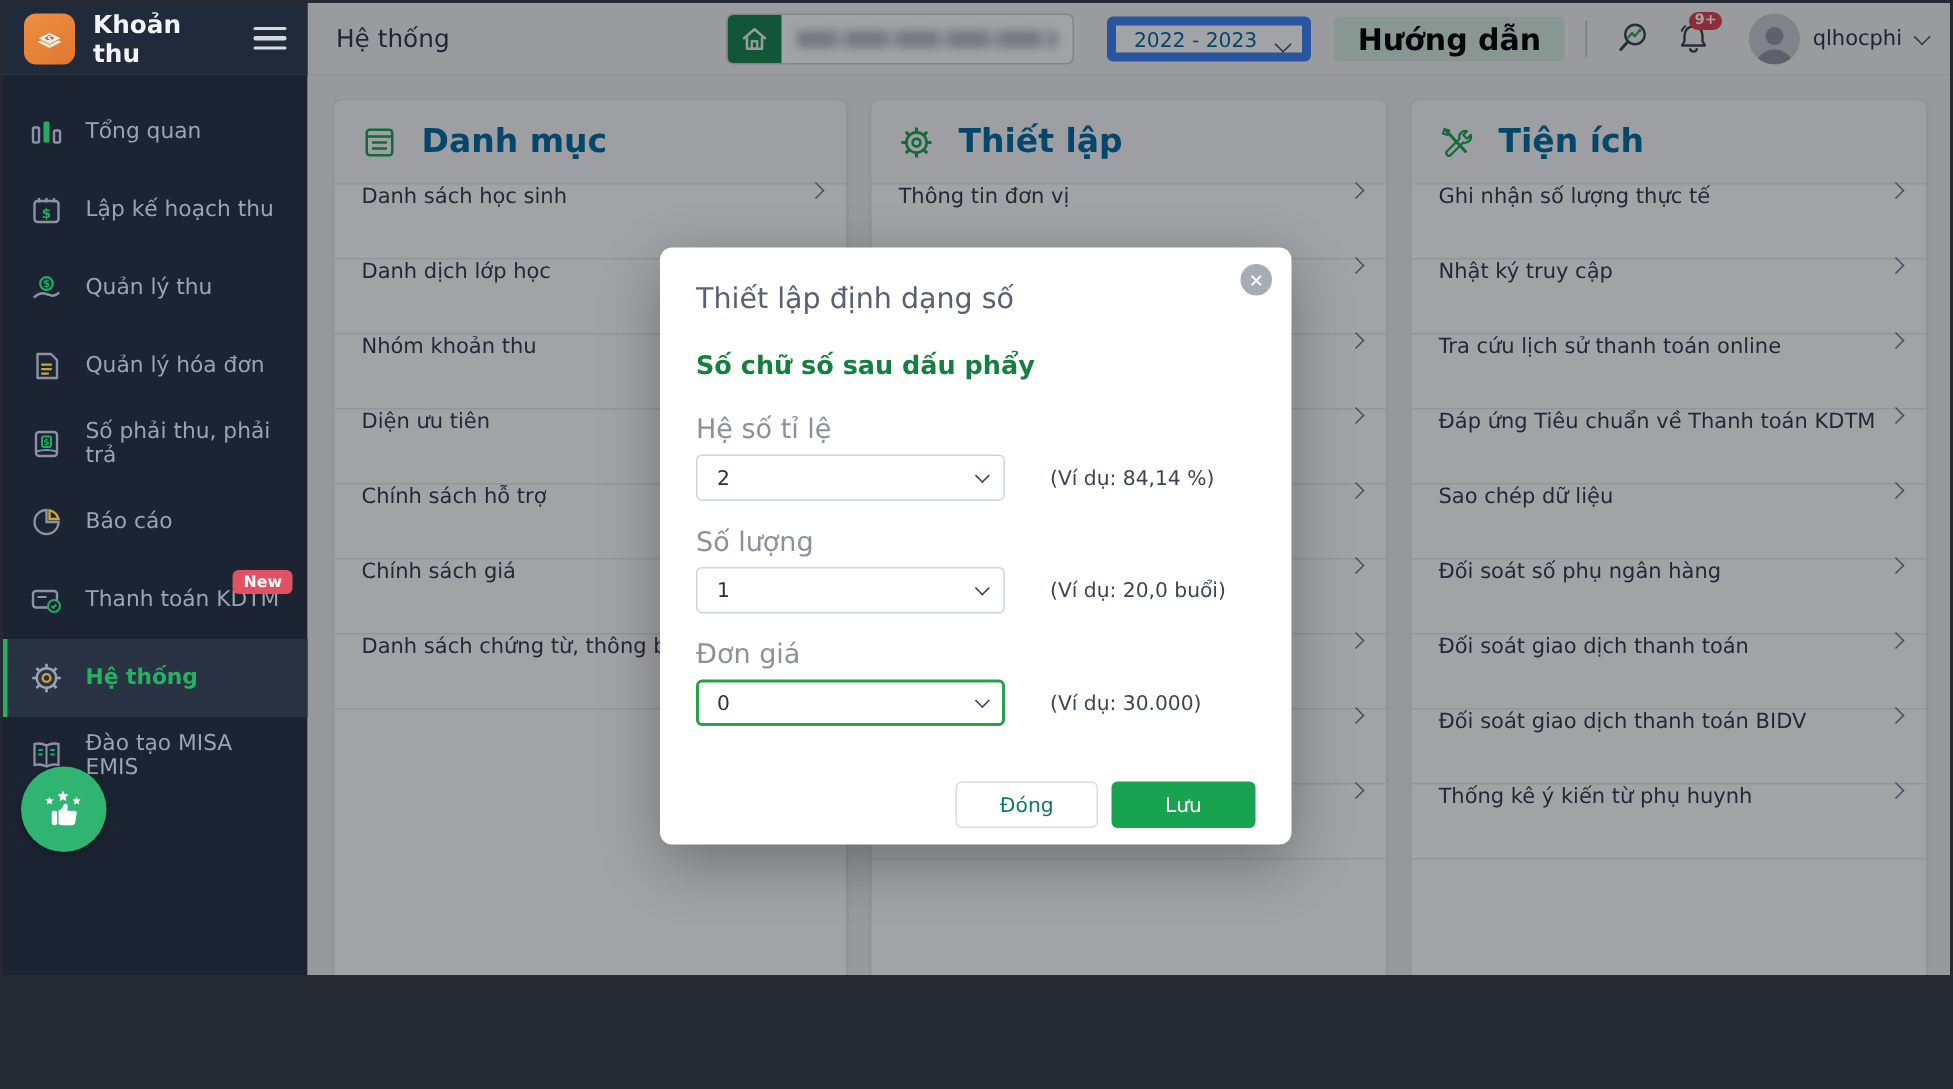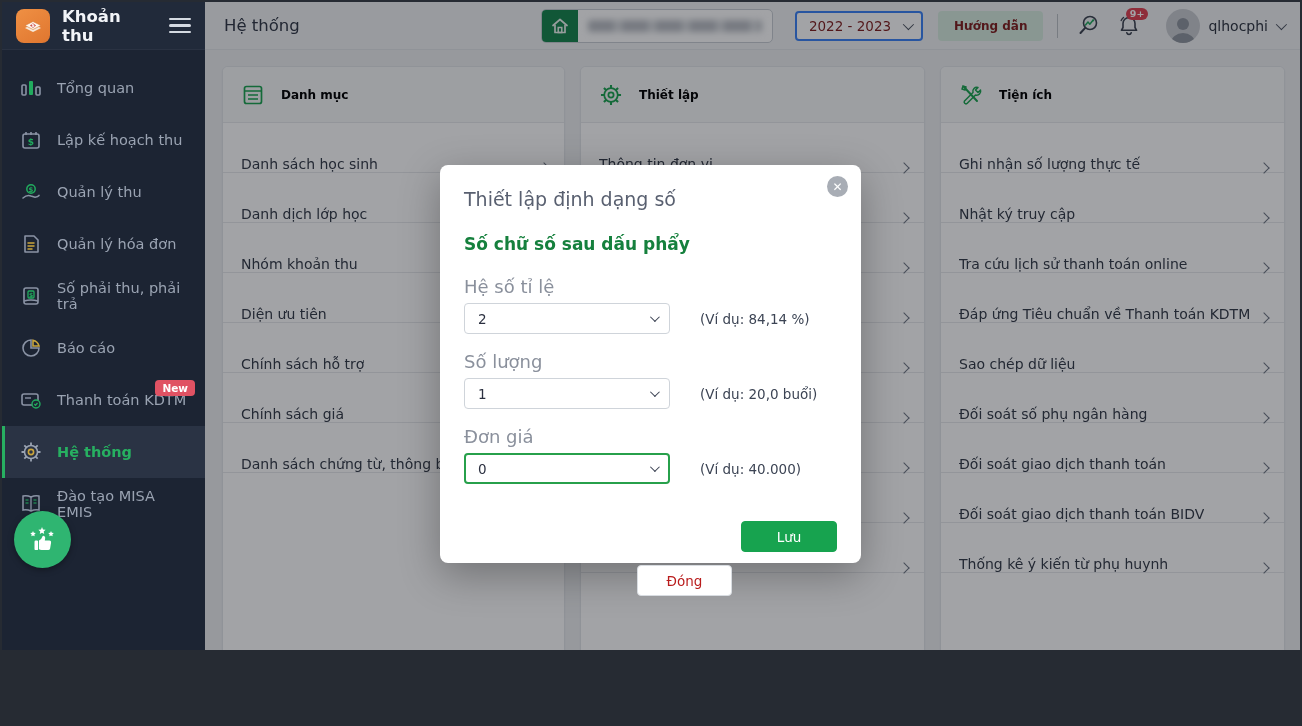--- a/index.html
+++ b/index.html
@@ -30,57 +30,57 @@
 
   
   .main{position:absolute;left:203px;top:0;right:0;bottom:0;background:#edeff1;}
   .topbar{height:48px;background:#f0f2f4;display:flex;align-items:center;padding:0 16px 0 19px;gap:0;border-bottom:1px solid #e2e5e8;}
   .page-title{font-size:16.5px;color:#2f3644;font-weight:500;flex:0 0 auto;}
   .topbar-spacer{flex:1;}
   .school-box{display:flex;align-items:stretch;height:34px;width:232px;border:1px solid #c9ced4;border-radius:5px;overflow:hidden;background:#fff;margin-right:22px;cursor:pointer;}
   .school-ic{width:36px;background:#15854d;display:flex;align-items:center;justify-content:center;flex:0 0 auto;}
   .school-blur{flex:1;display:flex;align-items:center;padding:0 10px;}
   .school-blur i{display:block;height:12px;width:100%;border-radius:3px;background:repeating-linear-gradient(90deg,#b9bdc3 0 26px,#d9dcdf 26px 34px);filter:blur(3px);}
-  .year-box{height:30px;min-width:108px;background:#fff;border:2px solid #3b82f6;border-radius:4px;display:flex;align-items:center;gap:10px;padding:0 10px 0 12px;font-size:13.5px;color:#7f1d1d;margin-right:15px;cursor:pointer;}
-  .guide-btn{height:30px;padding:0 16px;background:#d7ecdf;color:#7f1d1d;font-weight:bold;font-size:12px;border:none;border-radius:4px;cursor:pointer;margin-right:14px;}
+  .year-box{height:30px;min-width:108px;background:#fff;border:6px solid #3b82f6;border-radius:4px;display:flex;align-items:flex-end;gap:10px;padding:0 10px 0 12px;font-size:13.5px;color:#0369a1;margin-right:15px;cursor:pointer;}
+  .guide-btn{height:30px;padding:0 16px;background:#d7ecdf;color:#000000;font-weight:bold;font-size:20px;border:none;border-radius:4px;cursor:pointer;margin-right:14px;}
   .top-divider{width:1px;height:24px;background:#bcc0c6;margin-right:14px;}
   .top-ic{width:34px;height:34px;display:flex;align-items:center;justify-content:center;cursor:pointer;margin-right:6px;position:relative;}
   .bell-badge{position:absolute;top:-1px;right:-2px;background:#df4152;color:#fff;font-size:9.5px;font-weight:bold;border-radius:8px;padding:1.5px 4px;line-height:1;}
   .avatar{width:34px;height:34px;border-radius:50%;background:#c9ccd1;display:flex;align-items:flex-end;justify-content:center;overflow:hidden;margin:0 8px 0 14px;cursor:pointer;}
   .username{font-size:14px;color:#2e3440;cursor:pointer;}
   .caret{width:8px;height:8px;border-right:1.6px solid #4a515e;border-bottom:1.6px solid #4a515e;transform:rotate(45deg) translateY(-2px);margin-left:8px;cursor:pointer;}
 
   
   .content{position:absolute;left:0;top:48px;right:0;bottom:0;}
   .card{position:absolute;top:16px;height:641px;background:#fff;border:1px solid #e2e5e9;border-radius:6px;overflow:hidden;box-shadow:0 1px 2px rgba(30,40,60,.06);}
   .card1{left:17px;width:343px;}
   .card2{left:375px;width:345px;}
   .card3{left:735px;width:345px;}
   .card-head{height:56px;display:flex;align-items:center;gap:16px;padding:0 18px;background:#f7f8f9;border-bottom:1px solid var(--row-line);}
-  .card-head .title{font-size:12px;font-weight:bold;color:#000000;}
-  .card-row{height:50px;display:flex;align-items:flex-end;justify-content:space-between;padding:0 16px 0 18px;border-bottom:1px solid var(--row-line);cursor:pointer;}
+  .card-head .title{font-size:22px;font-weight:bold;color:#0369a1;}
+  .card-row{height:50px;display:flex;align-items:flex-start;justify-content:space-between;padding:0 16px 0 18px;border-bottom:1px solid var(--row-line);cursor:pointer;}
   .card-row .lbl{font-size:14px;color:var(--ink);white-space:nowrap;overflow:hidden;}
   .chev{width:8px;height:8px;border-right:1.8px solid #6d7583;border-top:1.8px solid #6d7583;transform:rotate(45deg);flex:0 0 auto;}
 
   
   .dim{position:absolute;left:203px;top:0;right:0;bottom:0;background:rgba(10,14,20,.38);z-index:20;}
   .modal{position:absolute;left:438px;top:163px;width:421px;height:398px;background:#fff;border-radius:8px;z-index:30;box-shadow:0 12px 40px rgba(0,0,0,.3);padding:23px 24px 0 24px;}
   .modal-close{position:absolute;top:11px;right:13px;width:21px;height:21px;border-radius:50%;background:#a8adb5;color:#fff;display:flex;align-items:center;justify-content:center;font-size:12px;cursor:pointer;line-height:1;}
   .modal-title{font-size:19px;color:#596070;margin-bottom:24px;}
   .modal-sub{font-size:17px;font-weight:bold;color:#15803d;margin-bottom:22px;}
   .field{margin-bottom:17px;}
   .field .flabel{font-size:18px;color:#8a909c;margin-bottom:6px;}
   .frow{display:flex;align-items:center;}
   .select{width:206px;height:31px;border:1px solid #cfd4da;border-radius:4px;display:flex;align-items:center;justify-content:space-between;padding:0 12px 0 13px;font-size:13.5px;color:#2b3040;cursor:pointer;background:#fff;}
   .select.focused{border:2px solid #27a04b;padding:0 11px 0 12px;}
   .sel-caret{width:7px;height:7px;border-right:1.8px solid #3a4152;border-bottom:1.8px solid #3a4152;transform:rotate(45deg) translateY(-2px);}
   .example{font-size:13.5px;color:#3c4454;margin-left:30px;white-space:nowrap;}
   .modal-footer{display:flex;justify-content:flex-end;gap:9px;margin-top:37px;}
   .btn{height:31px;border-radius:4px;font-size:13.5px;cursor:pointer;display:flex;align-items:center;justify-content:center;}
-  .btn-close{width:95px;background:#fff;border:1px solid #d8dce1;color:#b91c1c;margin-top:44px;}
+  .btn-close{width:95px;background:#fff;border:1px solid #d8dce1;color:#0f766e;}
   .btn-save{width:96px;background:#17a34f;border:1px solid #17a34f;color:#fff;}
   svg{display:block;}
 </style>
 </head>
 <body>
 
 <div class="screen">
 
   <div class="sidebar">
     <div class="sb-header">
@@ -429,21 +429,21 @@
       </div>
     </div>
 
     <div class="field">
       <div class="flabel">Đơn giá</div>
       <div class="frow">
         <div class="select focused">
           <span>0</span>
           <span class="sel-caret"></span>
         </div>
-        <span class="example">(Ví dụ: 40.000)</span>
+        <span class="example">(Ví dụ: 30.000)</span>
       </div>
     </div>
 
     <div class="modal-footer">
       <button class="btn btn-close">Đóng</button>
       <button class="btn btn-save">Lưu</button>
     </div>
   </div>
 
 </div>

